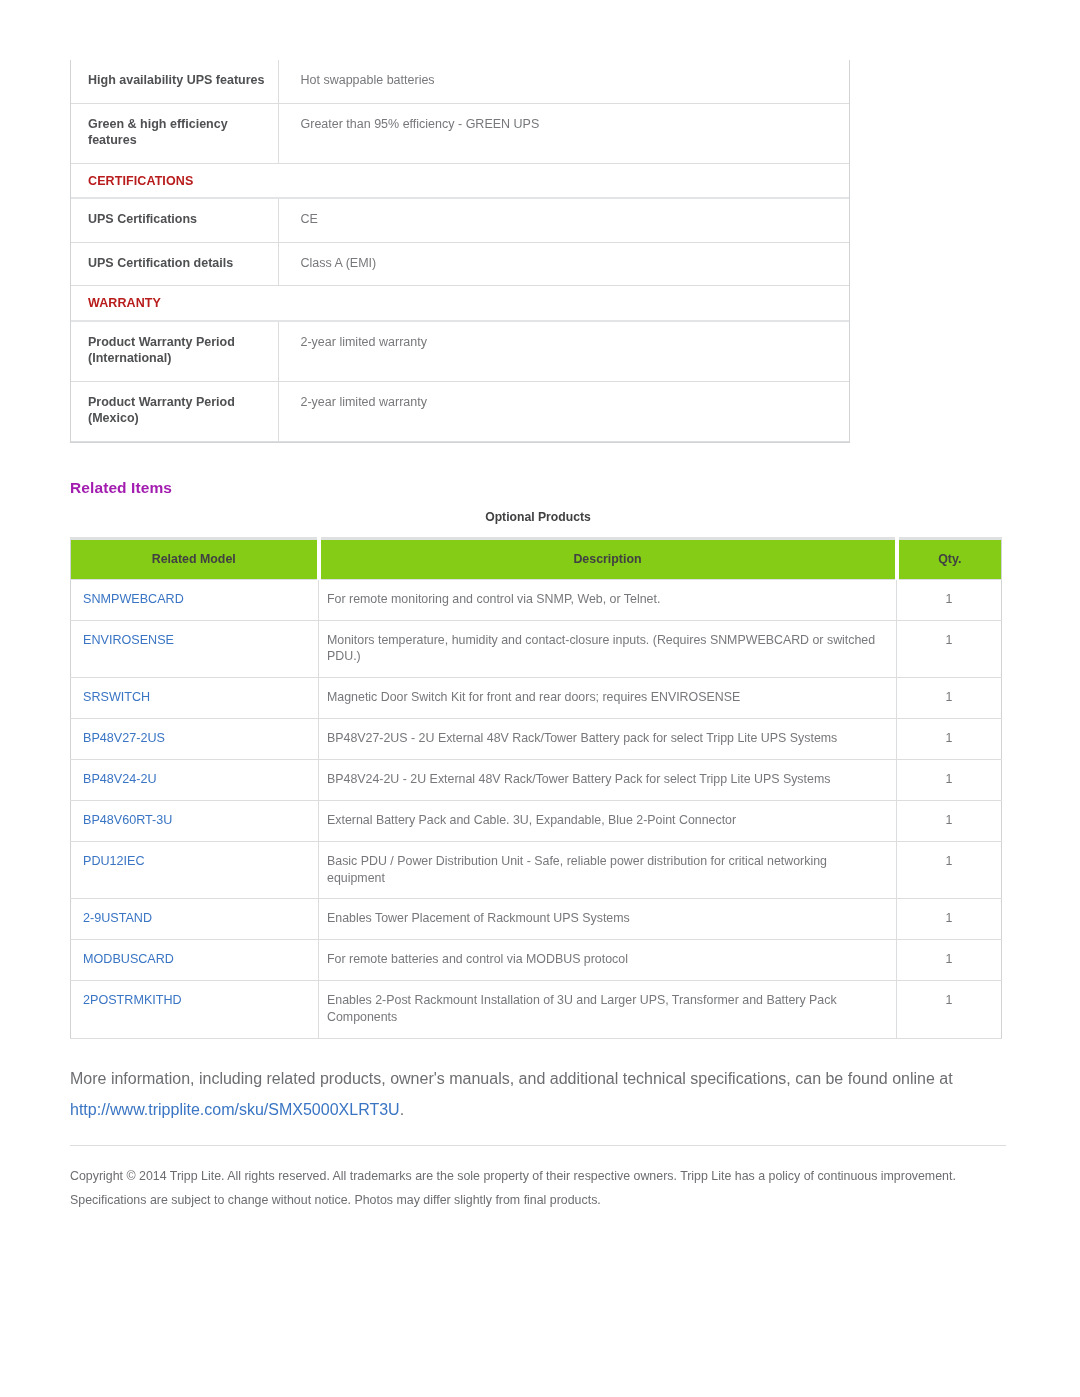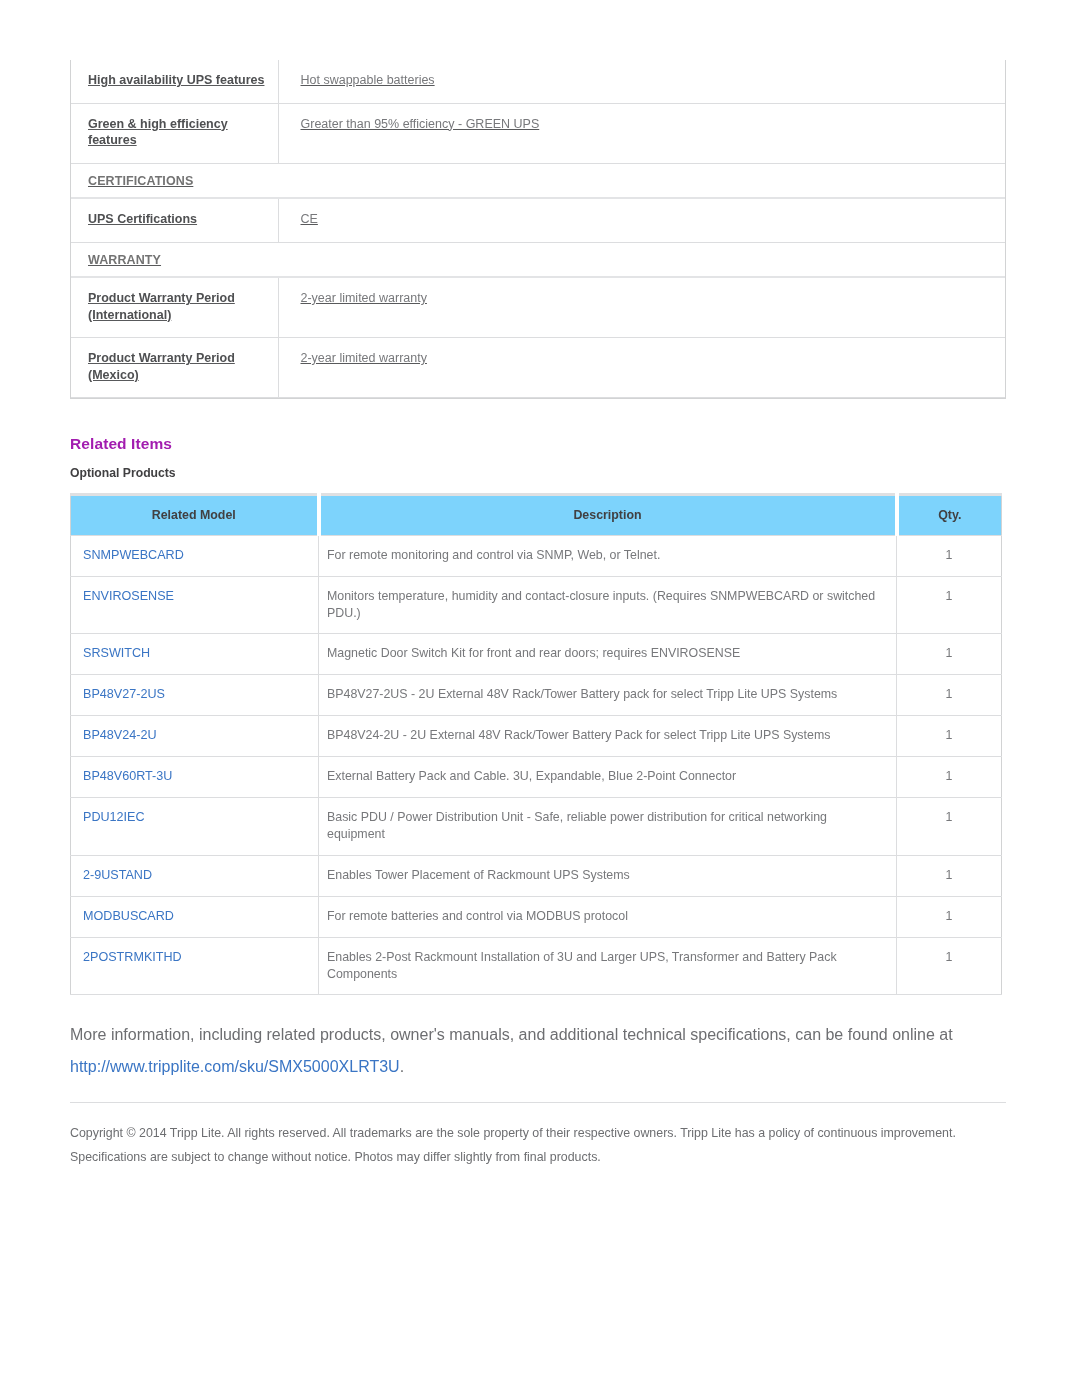--- a/index.html
+++ b/index.html
@@ -23,22 +23,21 @@
     padding: 0;
   }
 
   
   .spec-wrap {
     margin: 60px 100px 0 70px;
     border-left: 1px solid #d2d3d4;
     border-right: 1px solid #d2d3d4;
     border-bottom: 1px solid #d2d3d4;
     border-top: 0;
-    width: 936px;
-    text-decoration: underline;
+    width: 780px;
   }
   table.spec {
     width: 100%;
     border-collapse: collapse;
     table-layout: fixed;
   }
   table.spec td {
     vertical-align: top;
     padding: 12px 10px 14px 16px;
     font-size: 12.5px;
@@ -53,21 +52,21 @@
     padding-left: 17px;
   }
   table.spec td.val {
     color: #77787b;
     border-bottom: 1px solid #dcdddf;
     padding-left: 22px;
     padding-right: 14px;
   }
   table.spec tr.sect td {
     font-weight: bold;
-    color: #737373;
+    color: #b91c1c;
     font-size: 12.5px;
     letter-spacing: 0.1px;
     padding: 9px 10px 8px 17px;
     border-bottom: 2px solid #e3e4e6;
     border-right: 0;
   }
 
   
   .related-sect {
     margin: 36px 75px 0 70px;
@@ -78,20 +77,21 @@
     font-size: 15.5px;
     font-weight: bold;
     color: #a21caf;
     letter-spacing: 0.1px;
   }
   .optional-label {
     margin: 0 0 13px 0;
     font-size: 12.2px;
     font-weight: bold;
     color: #414042;
+    text-align: center;
   }
 
   table.related {
     width: 931px;
     border-collapse: collapse;
     table-layout: fixed;
     border-left: 1px solid #d2d3d4;
     border-right: 1px solid #d2d3d4;
     border-bottom: 1px solid #d2d3d4;
   }
@@ -100,21 +100,21 @@
   table.related col.c-qty   { width: 105px; }
 
   table.related thead th {
     font-size: 12.4px;
     font-weight: bold;
     color: #414042;
     text-align: center;
     padding: 12px 8px 13px 8px;
     border-top: 3px solid #dfe0e2;
     border-bottom: 1px solid #dcdddf;
-    background: #7dd3fc;
+    background: #84cc16;
   }
   table.related thead th.th-model { border-right: 4px solid #ffffff; }
   table.related thead th.th-desc  { border-right: 4px solid #ffffff; }
 
   table.related tbody td {
     font-size: 12.4px;
     line-height: 1.35;
     vertical-align: top;
     padding: 11px 10px 12px 10px;
     border-bottom: 1px solid #dcdddf;
@@ -181,20 +181,24 @@
         <tr>
           <td class="lbl">Green &amp; high efficiency features</td>
           <td class="val">Greater than 95% efficiency - GREEN UPS</td>
         </tr>
         <tr class="sect">
           <td colspan="2">CERTIFICATIONS</td>
         </tr>
         <tr>
           <td class="lbl">UPS Certifications</td>
           <td class="val">CE</td>
+        </tr>
+        <tr>
+          <td class="lbl">UPS Certification details</td>
+          <td class="val">Class A (EMI)</td>
         </tr>
         <tr class="sect">
           <td colspan="2">WARRANTY</td>
         </tr>
         <tr>
           <td class="lbl">Product Warranty Period (International)</td>
           <td class="val">2-year limited warranty</td>
         </tr>
         <tr>
           <td class="lbl">Product Warranty Period (Mexico)</td>

